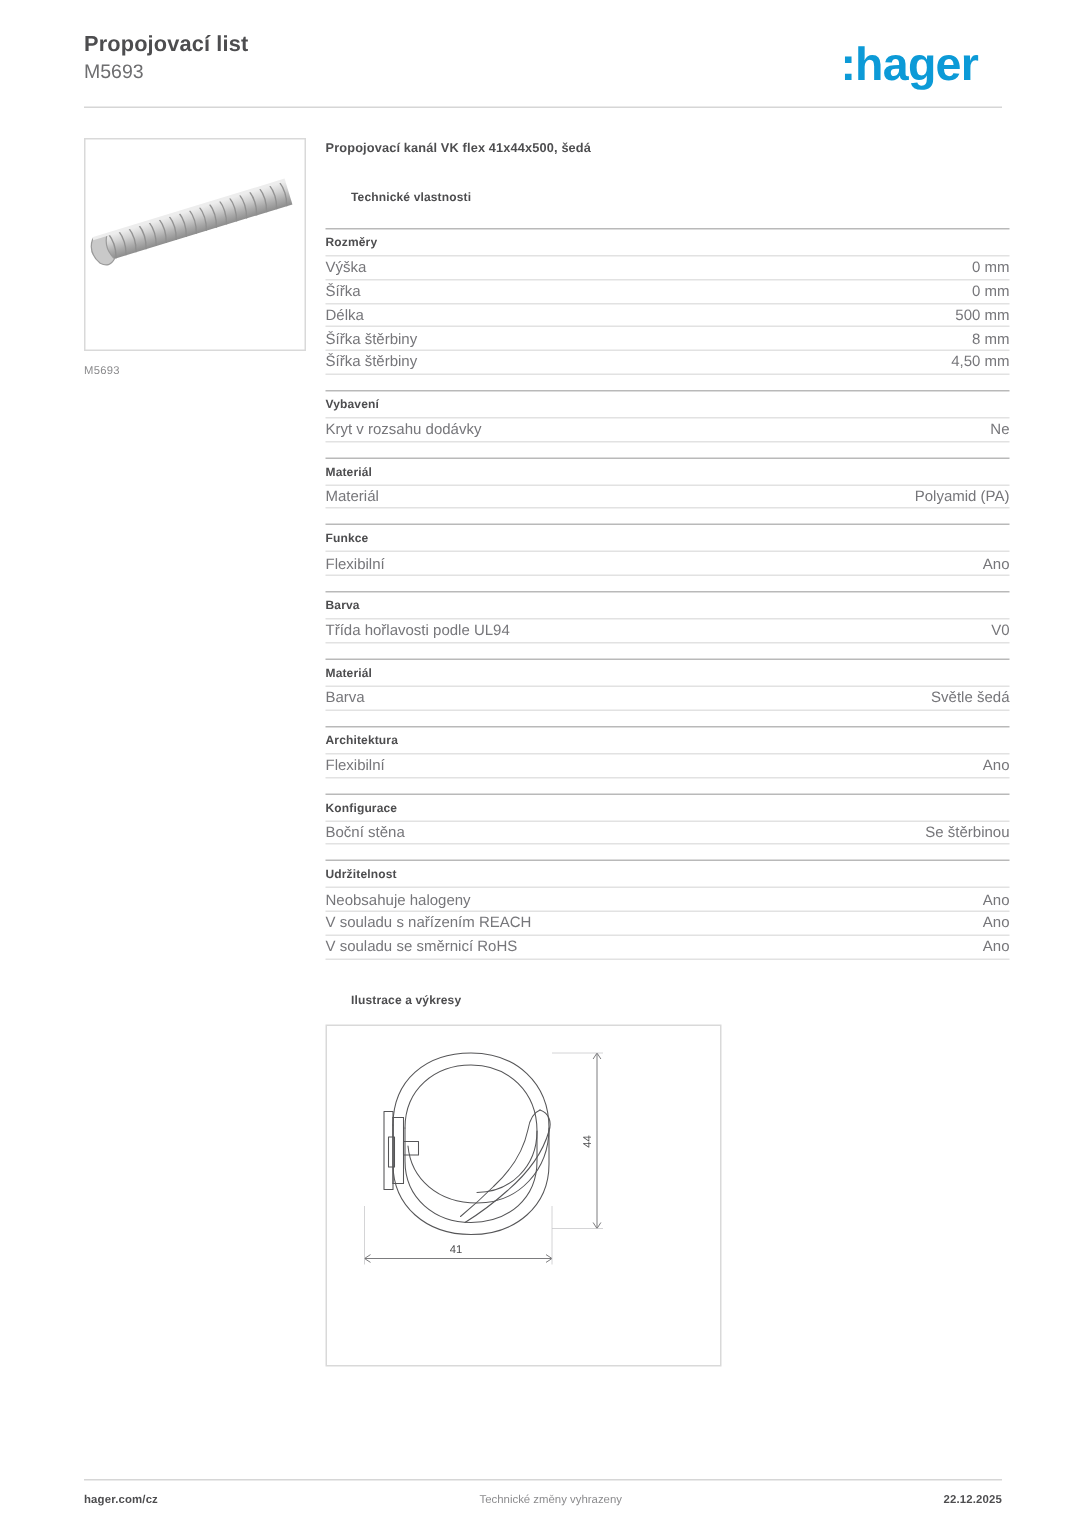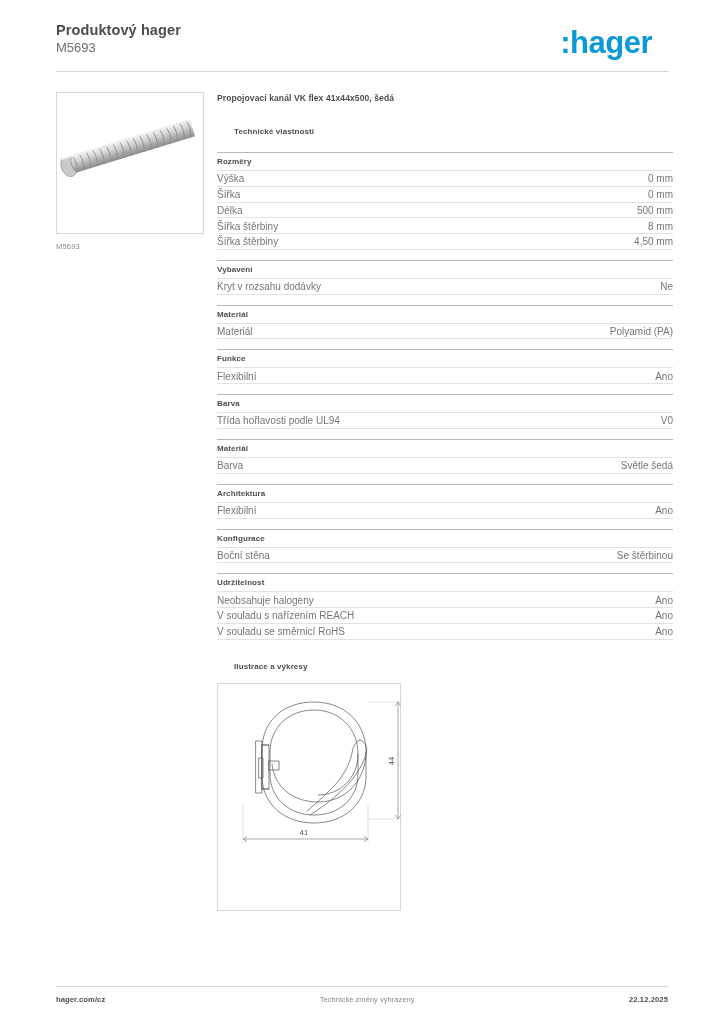--- a/index.html
+++ b/index.html
@@ -129,21 +129,21 @@
     line-height: 9px;
   }
   .spec-row:last-child { border-bottom: 1px solid #e2e2e2; }
   .spec-label { text-align: left; }
   .spec-value { text-align: right; white-space: nowrap; padding-left: 12px; }
 
   
   .drawing-block { margin-top: 22px; }
   .drawing-frame {
     margin-top: 12px;
-    width: 184px;
+    width: 264px;
     height: 228px;
     border: 1px solid #d9d9d9;
     box-sizing: border-box;
     background: #fff;
   }
   .drawing-frame svg { display: block; }
 
   
   .footer-rule {
     position: absolute;
@@ -172,21 +172,21 @@
     color: #8b8b8d;
     font-weight: normal;
   }
 </style>
 </head>
 <body>
 
 <div class="page">
 
   <div class="header">
-    <div class="doc-title">Produktový hager</div>
+    <div class="doc-title">Propojovací list</div>
     <div class="doc-subtitle">M5693</div>
     <div class="logo">:hager</div>
   </div>
   <div class="header-rule"></div>
 
   <div class="product-figure">
     <div class="product-frame">
       <svg width="146" height="140" viewBox="0 0 146 140">
         <defs>
           <linearGradient id="ductG" x1="0" y1="0" x2="0" y2="1">

